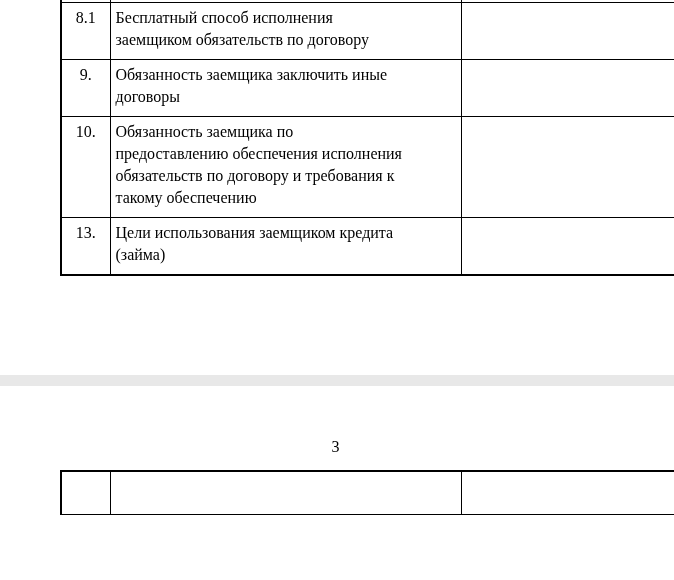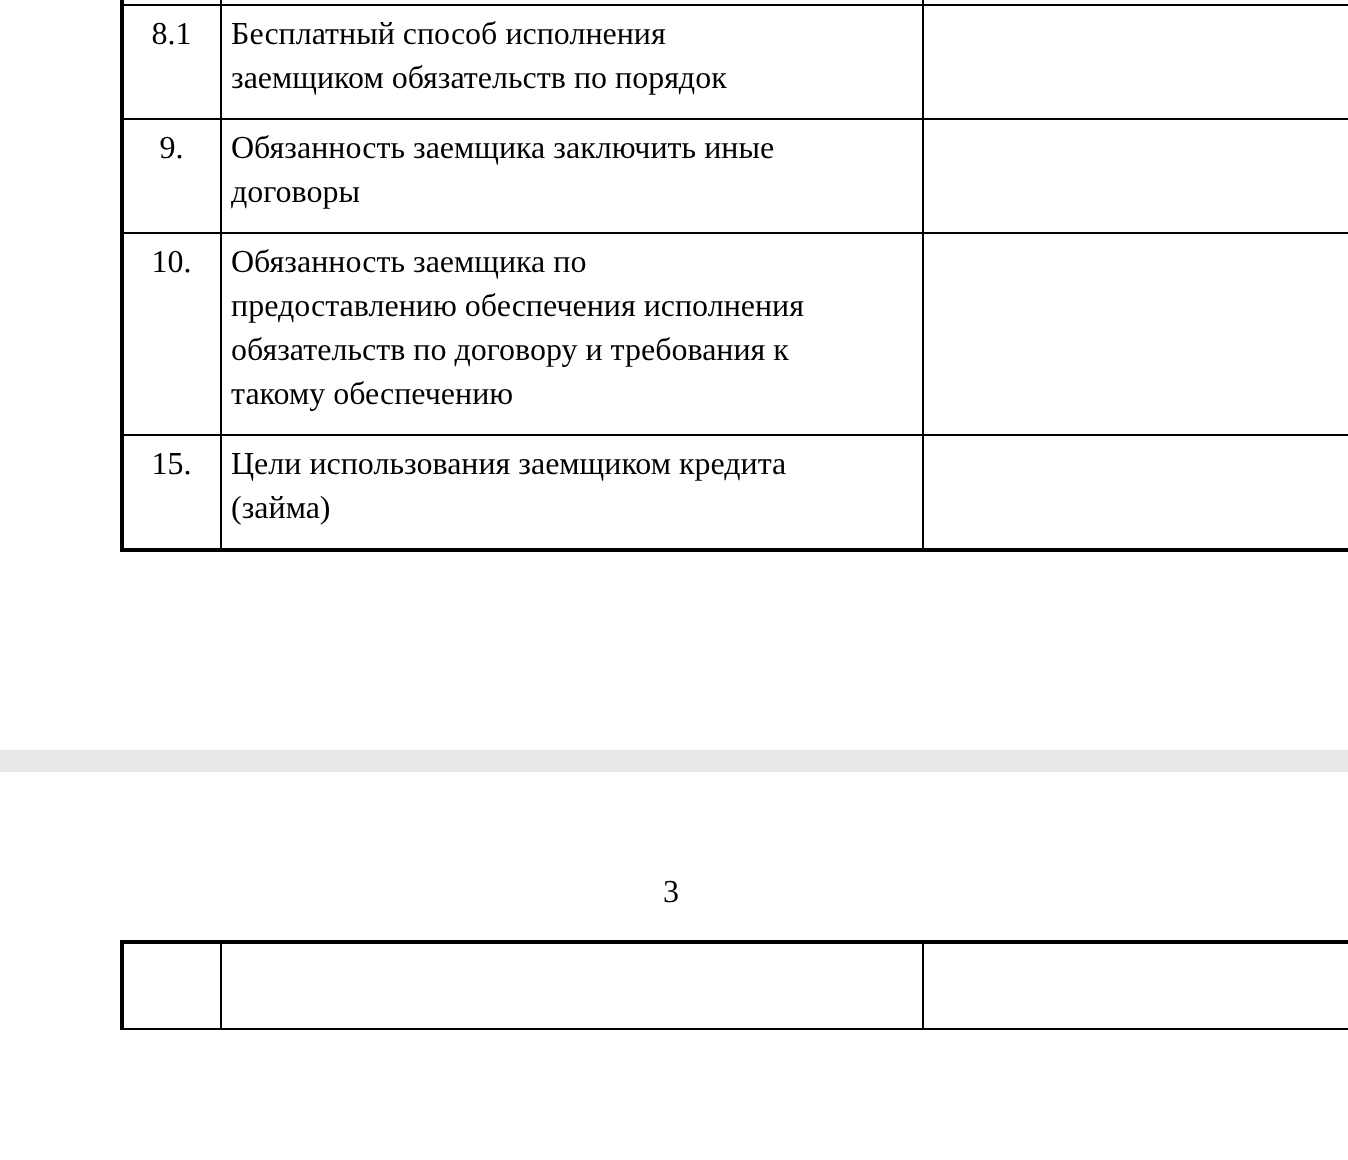--- a/index.html
+++ b/index.html
@@ -67,39 +67,39 @@
     </colgroup>
     <tbody>
         <tr class="sliver">
       <td class="num"></td>
       <td></td>
       <td></td>
     </tr>
     <tr>
       <td class="num"><span>8.1</span></td>
       <td><span>Бесплатный способ исполнения
-заемщиком обязательств по порядок</span></td>
+заемщиком обязательств по договору</span></td>
       <td><span></span></td>
     </tr>
     <tr>
       <td class="num"><span>9.</span></td>
       <td><span>Обязанность заемщика заключить иные
 договоры</span></td>
       <td><span></span></td>
     </tr>
     <tr>
       <td class="num"><span>10.</span></td>
       <td><span>Обязанность заемщика по
 предоставлению обеспечения исполнения
 обязательств по договору и требования к
 такому обеспечению</span></td>
       <td><span></span></td>
     </tr>
     <tr>
-      <td class="num"><span>15.</span></td>
+      <td class="num"><span>13.</span></td>
       <td><span>Цели использования заемщиком кредита
 (займа)</span></td>
       <td><span></span></td>
     </tr>
   </tbody>
     </table>
 
   <div class="page-break-band" style="background: rgb(232, 232, 232);"></div>
 
   <div class="page-number">3</div>

